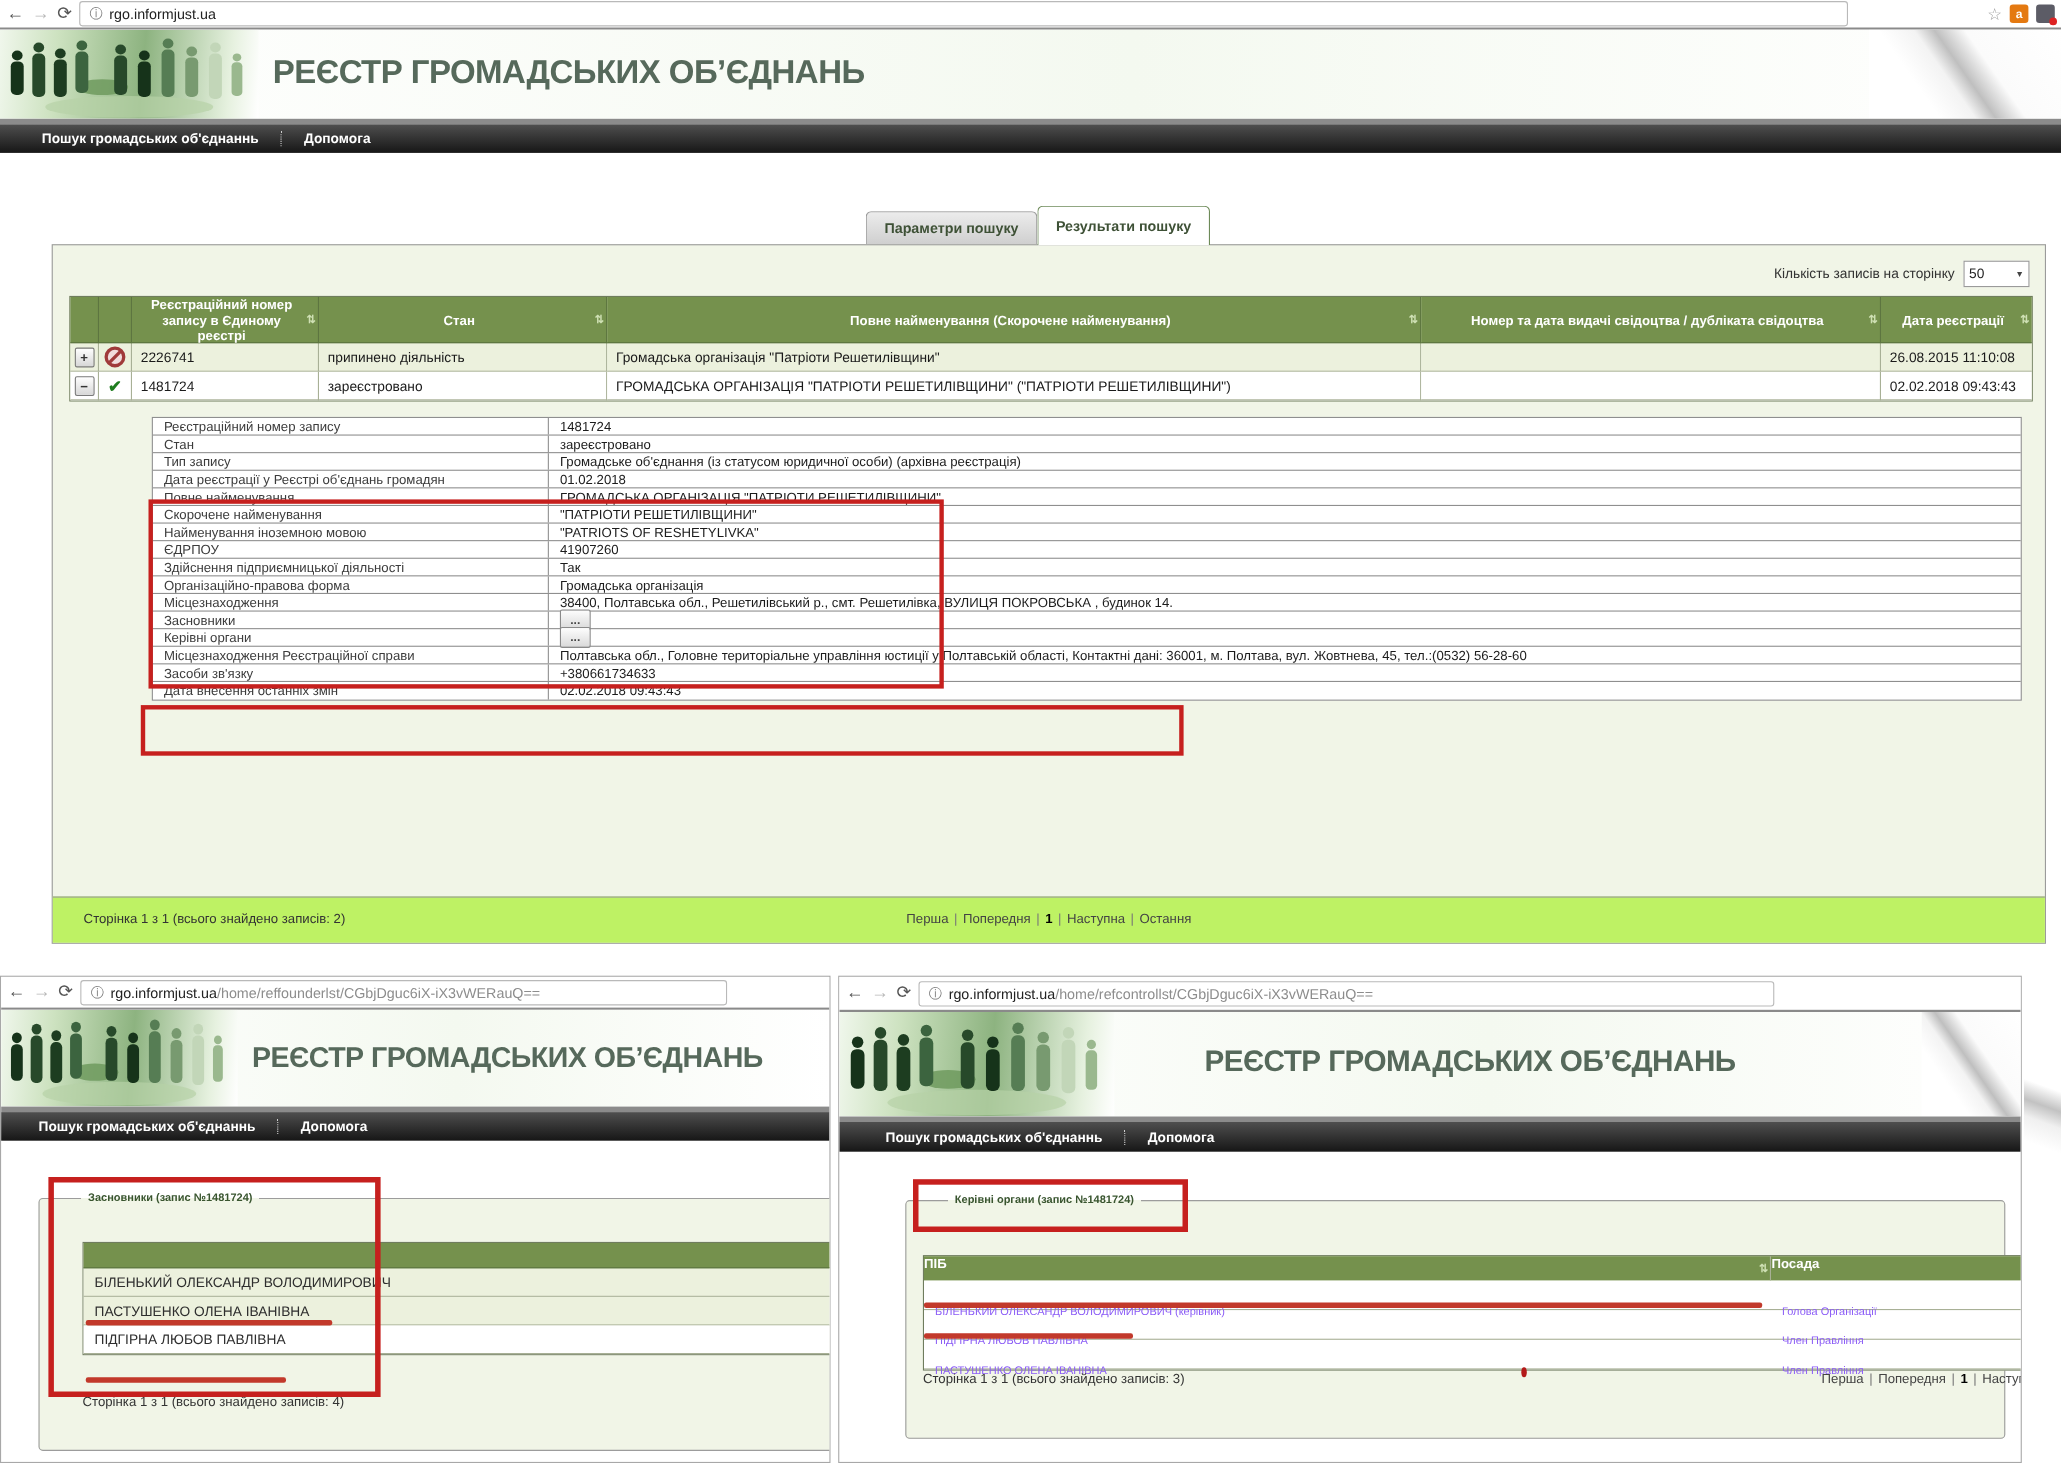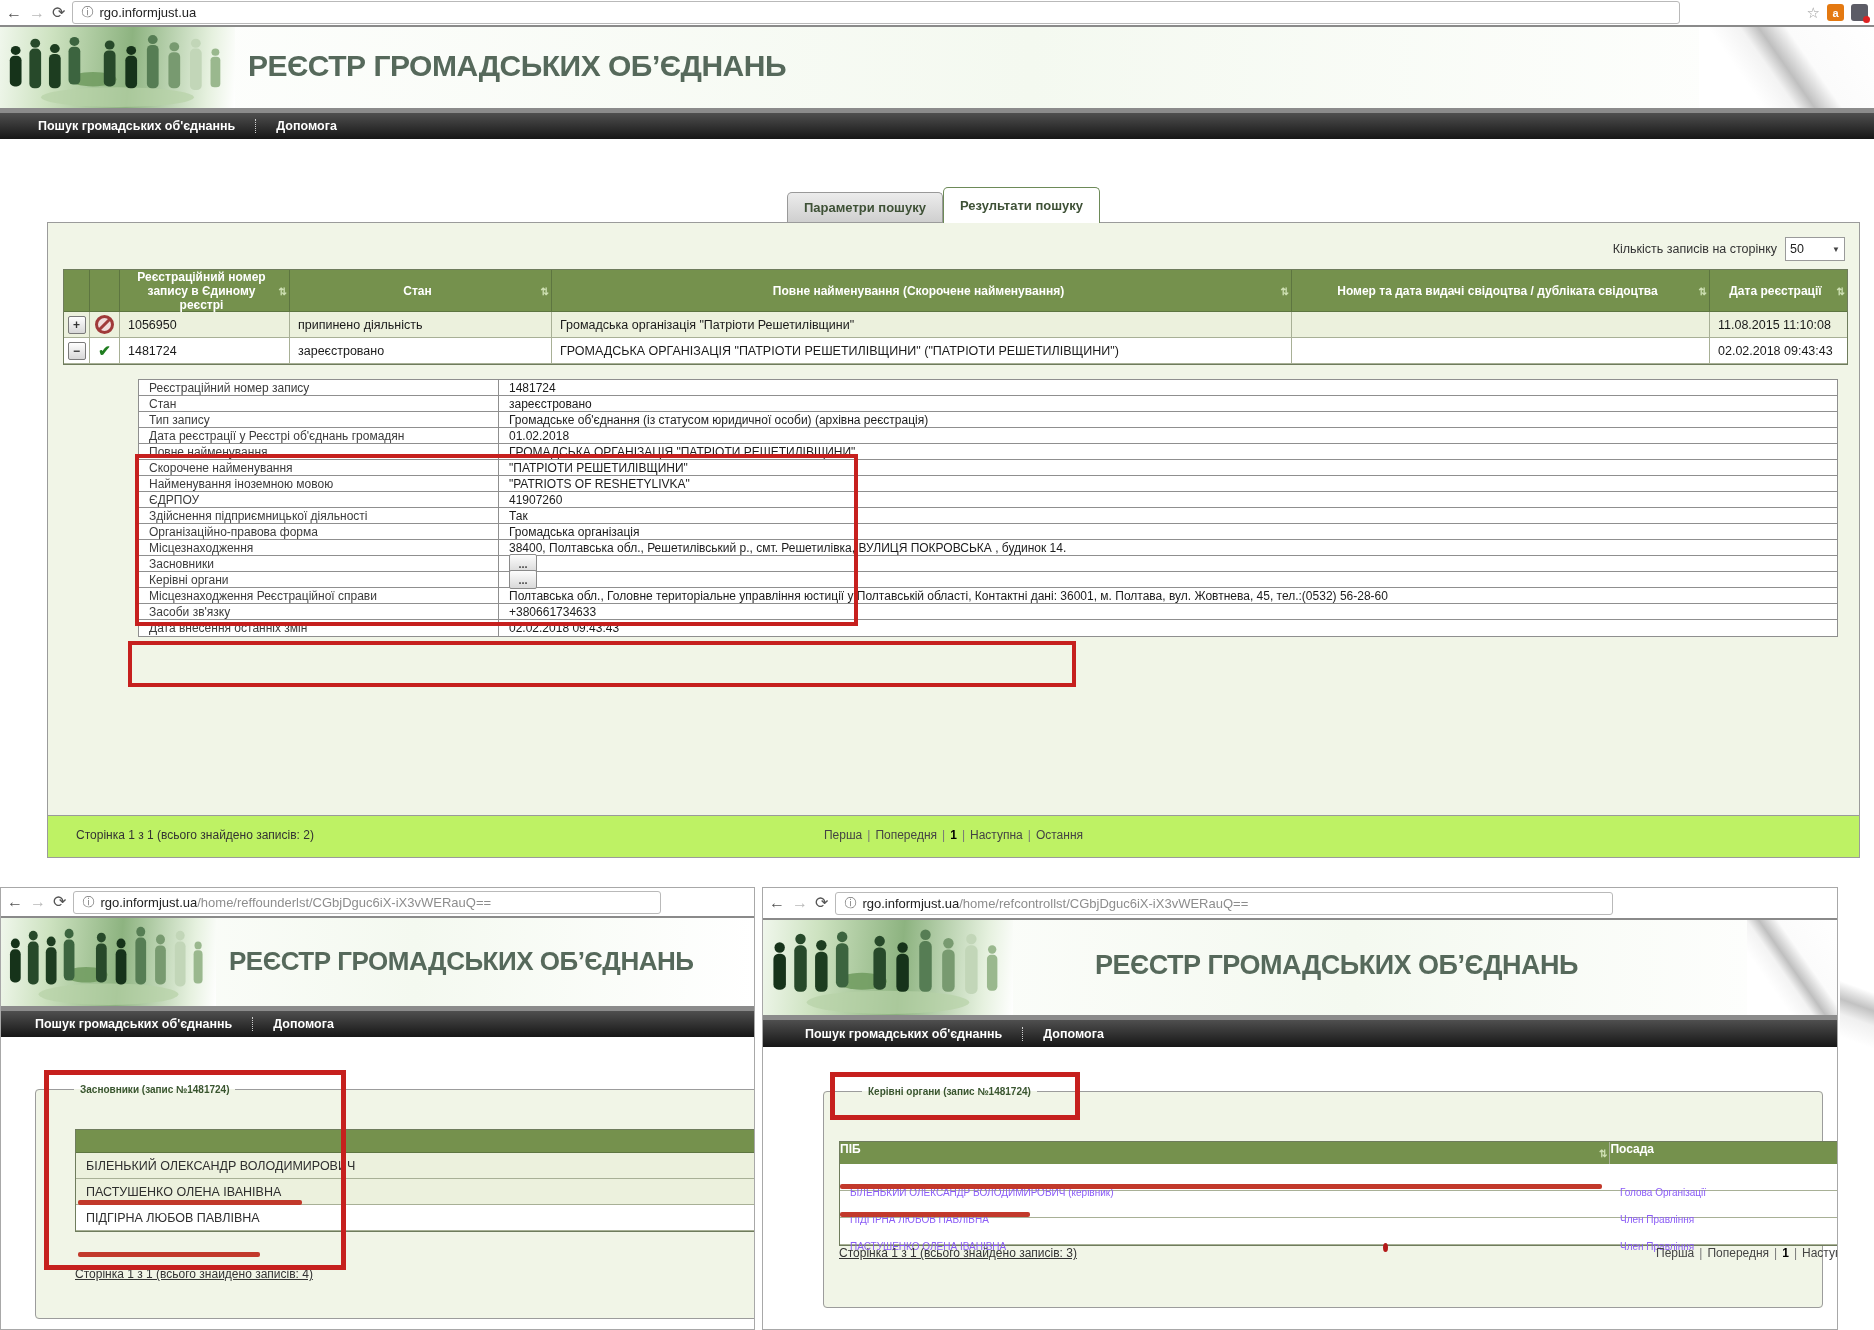--- a/index.html
+++ b/index.html
@@ -106,21 +106,21 @@
   .lrow.alt{background:#ecf1dd;}
   .ctable{position:absolute;border:1px solid #6f7c5d;background:#fff;}
   .crow{display:flex;height:27px;box-sizing:border-box;border-bottom:1px solid #a8b096;}
   .crow .cc{display:flex;align-items:center;font-size:10px;color:#8b5cf6;padding:0 10px;
     box-sizing:border-box;margin-top:28px;}
   .crow.alt .cc{background:#ecf1dd;}
   .ccn{width:770px;border-right:1px solid #a8b096;}
   .ccp{width:450px;}
   .chead{display:flex;height:22px;background:#75914d;}
   .chead .cc{color:#fff;font-weight:bold;font-size:12px;justify-content:center;position:relative;}
-  .fnote{position:absolute;font-size:12px;color:#333;text-decoration:underline;}
+  .fnote{position:absolute;font-size:12px;color:#333;}
   
   .ann{position:absolute;z-index:60;pointer-events:none;}
   .annbox{border:4px solid #c6201e;}
   .annbox.thick{border-width:5px;}
   .annline{background:#c2392b;border-radius:2px;}
   .anndot{background:#b31919;border-radius:50%;}
   .edgecurl{position:absolute;background:linear-gradient(200deg,#ffffff 38%,#c2c2c2 50%,#f0f0f0 60%,#ffffff 75%);}
 </style>
 </head>
 <body>
@@ -240,25 +240,25 @@
           <span class="sort">⇅</span>
         </div>
       </div>
       <div class="rrow data alt">
         <div class="rcell c0">
             <span class="expbtn">+</span>
           </div>
         <div class="rcell c1">
             <span class="ban-ico"></span>
           </div>
-        <div class="rcell c2">1056950</div>
+        <div class="rcell c2">2226741</div>
         <div class="rcell c3">припинено діяльність</div>
         <div class="rcell c4">Громадська організація "Патріоти Решетилівщини"</div>
         <div class="rcell c5"></div>
-        <div class="rcell c6">11.08.2015 11:10:08</div>
+        <div class="rcell c6">26.08.2015 11:10:08</div>
       </div>
       <div class="rrow data">
         <div class="rcell c0">
             <span class="expbtn">−</span>
           </div>
         <div class="rcell c1">
             <span class="chk-ico">✔</span>
           </div>
         <div class="rcell c2">1481724</div>
         <div class="rcell c3">зареєстровано</div>

